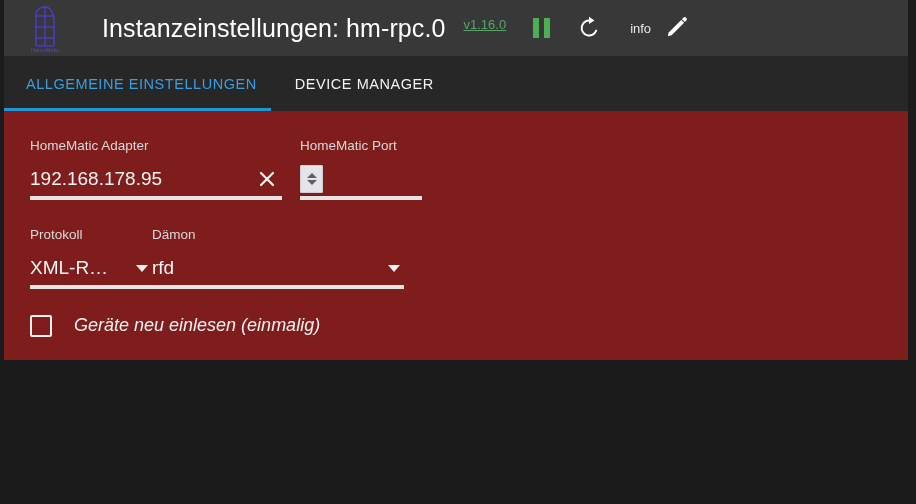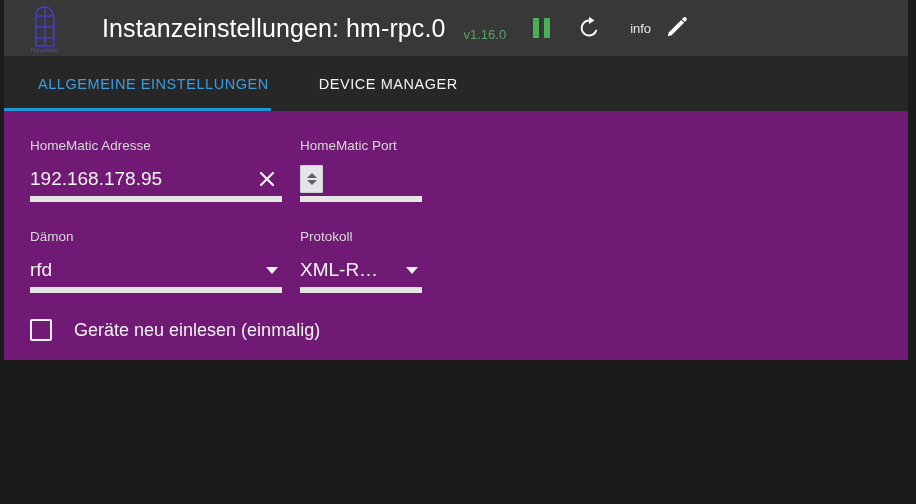--- a/index.html
+++ b/index.html
@@ -9,21 +9,21 @@
   }
   body {
     font-family: "Liberation Sans", sans-serif;
     -webkit-font-smoothing: antialiased;
   }
 
   .app {
     position: relative;
     width: 916px;
     height: 364px;
-    background: #701a75;
+    background: #7f1d1d;
     overflow: hidden;
     box-sizing: border-box;
     border-left: 4px solid #1b1b1b;
     border-right: 8px solid #1b1b1b;
     border-bottom: 4px solid #1b1b1b;
   }
 
   
   .titlebar {
     position: relative;
@@ -51,21 +51,22 @@
     white-space: nowrap;
     margin-left: 32px;
   }
 
   .version {
     color: #5aa469;
     font-size: 13px;
     margin-left: 18px;
     white-space: nowrap;
     align-self: flex-end;
-    padding-bottom: 14px;
+    padding-bottom: 24px;
+    text-decoration: underline;
   }
 
   .tb-icon {
     margin-left: 22px;
     display: flex;
     align-items: center;
     justify-content: center;
     width: 26px;
     height: 26px;
     cursor: pointer;
@@ -105,21 +106,20 @@
     box-sizing: border-box;
   }
   .tab {
     font-size: 14.5px;
     letter-spacing: 0.55px;
     color: #f2f2f2;
     white-space: nowrap;
     cursor: pointer;
     padding: 0 0;
     margin-right: 38px;
-    margin-left: 12px;
   }
   .tab.active {
     color: #3a9ee0;
   }
   .tab-underline {
     position: absolute;
     left: 0;
     bottom: 0;
     width: 267px;
     height: 3px;
@@ -147,21 +147,21 @@
     color: #d9d9d9;
     font-size: 13.5px;
     line-height: 18px;
     margin-bottom: 7px;
     white-space: nowrap;
   }
 
   .field-control {
     position: relative;
     height: 34px;
-    border-bottom: 6px solid #e5e5e5;
+    border-bottom: 4px solid #e5e5e5;
     display: flex;
     align-items: center;
   }
   .field-value {
     color: #f5f5f5;
     font-size: 19px;
     line-height: 24px;
     white-space: nowrap;
     overflow: hidden;
     flex: 1 1 auto;
@@ -209,21 +209,22 @@
   }
   .spinner .chev {
     width: 0; height: 0;
   }
   .spinner .up   { border-left: 5px solid transparent; border-right: 5px solid transparent; border-bottom: 5px solid #5f6066; }
   .spinner .down { border-left: 5px solid transparent; border-right: 5px solid transparent; border-top: 5px solid #5f6066; }
 
   
   .check-row {
     display: flex;
-    align-items: flex-end;
+    align-items: flex-start;
+    font-style: italic;
   }
   .checkbox {
     width: 22px;
     height: 22px;
     border: 2px solid #f0f0f0;
     box-sizing: border-box;
     border-radius: 2px;
     flex: 0 0 auto;
     cursor: pointer;
     background: transparent;
@@ -293,21 +294,21 @@
     <div class="tab active">ALLGEMEINE EINSTELLUNGEN</div>
     <div class="tab">DEVICE MANAGER</div>
     <div class="tab-underline"></div>
   </div>
 
   <div class="form">
 
     <div class="row">
 
       <div class="field wide">
-        <div class="field-label">HomeMatic Adresse</div>
+        <div class="field-label">HomeMatic Adapter</div>
         <div class="field-control">
           <div class="field-value">192.168.178.95</div>
           <div class="clear-btn">
             <span>
               <svg width="20" height="20" viewBox="0 0 20 20" aria-hidden="true">
                 <path d="M4 4 L16 16 M16 4 L4 16" stroke="#f2f2f2" stroke-width="2.2" stroke-linecap="round"></path>
               </svg>
             </span>
           </div>
         </div>
@@ -320,35 +321,35 @@
             <span class="chev up"></span>
             <span class="chev down"></span>
           </div>
         </div>
       </div>
     </div>
 
 
     <div class="row">
 
+      <div class="field narrow">
+        <div class="field-label">Protokoll</div>
+        <div class="field-control">
+          <div class="field-value select-val">XML-R…</div>
+          <span class="caret"></span>
+        </div>
+      </div>
+
       <div class="field wide">
         <div class="field-label">Dämon</div>
         <div class="field-control">
           <div class="field-value select-val">rfd</div>
           <span class="caret"></span>
         </div>
       </div>
-
-      <div class="field narrow">
-        <div class="field-label">Protokoll</div>
-        <div class="field-control">
-          <div class="field-value select-val">XML-R…</div>
-          <span class="caret"></span>
-        </div>
-      </div>
     </div>
 
     <div class="check-row">
       <div class="checkbox"></div>
       <div class="check-label">Geräte neu einlesen (einmalig)</div>
     </div>
 
   </div>
 </div>
 

